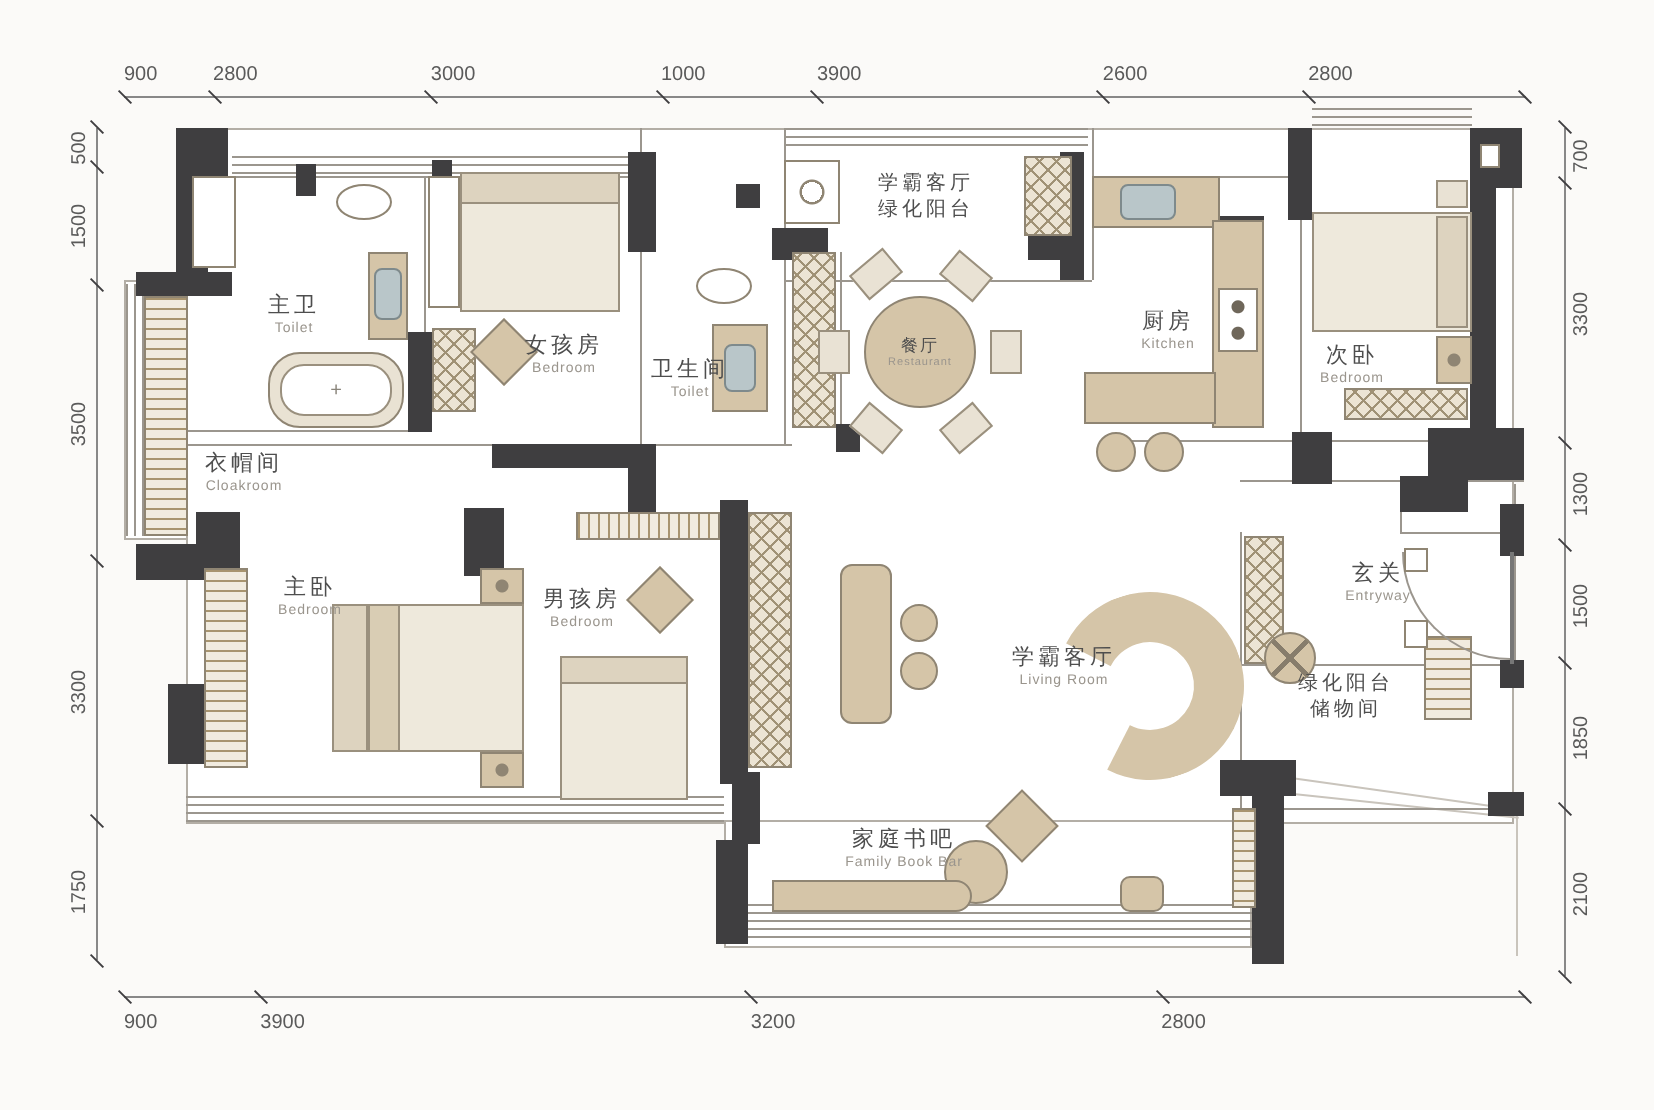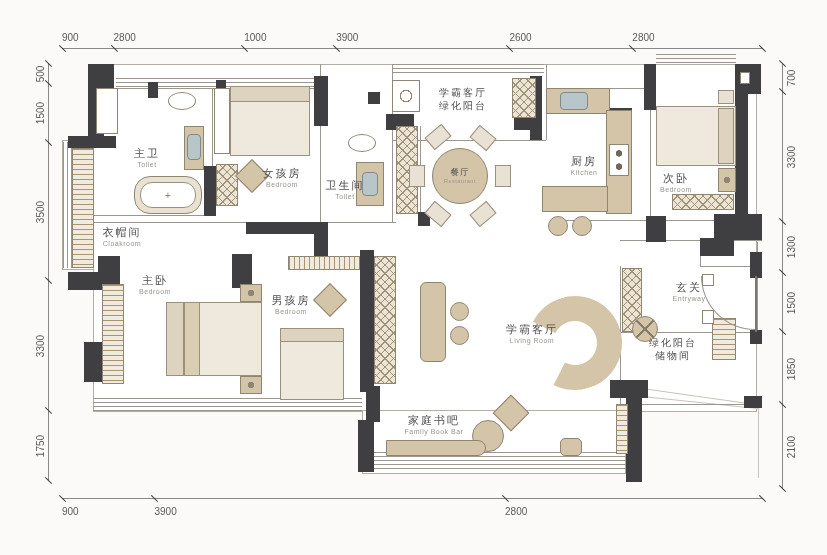--- a/index.html
+++ b/index.html
@@ -84,39 +84,45 @@
 
 <div id="page">
 
   <div class="dim dimh" style="left:62px;top:32px;width:701px;">
     <div class="seg" style="flex-grow: 900;">
         <span>900</span>
       </div>
     <div class="seg" style="flex-grow: 2800;">
         <span>2800</span>
       </div>
+    <div class="seg" style="flex-grow: 3000;">
+        <span>3000</span>
+      </div>
     <div class="seg" style="flex-grow: 1800;">
         <span>1000</span>
       </div>
     <div class="seg" style="flex-grow: 3900;">
         <span>3900</span>
       </div>
     <div class="seg" style="flex-grow: 2600;">
         <span>2600</span>
       </div>
     <div class="seg" style="flex-grow: 2800;">
         <span>2800</span>
       </div>
   </div>
   <div class="dim dimb" style="left:62px;top:498px;width:701px;">
     <div class="seg" style="flex-grow: 900;">
         <span>900</span>
       </div>
     <div class="seg" style="flex-grow: 3900;">
         <span>3900</span>
+      </div>
+    <div class="seg" style="flex-grow: 3200;">
+        <span>3200</span>
       </div>
     <div class="seg" style="flex-grow: 2800;">
         <span>2800</span>
       </div>
   </div>
   <div class="dim dimv diml" style="left:32px;top:64px;height:416px;">
     <div class="seg" style="flex-grow: 500;">
         <span>500</span>
       </div>
     <div class="seg" style="flex-grow: 1500;">
@@ -324,38 +330,38 @@
     <span class="en">Kitchen</span>
   </div>
   <div class="rlabel" style="left:676px;top:183px;">
     <span class="zh">次卧</span>
     <span class="en">Bedroom</span>
   </div>
   <div class="rlabel" style="left:122px;top:237px;">
     <span class="zh">衣帽间</span>
     <span class="en">Cloakroom</span>
   </div>
-  <div class="rlabel" style="left:155px;top:285px;text-align:center;">
+  <div class="rlabel" style="left:155px;top:299px;text-align:center;">
     <span class="zh">主卧</span>
     <span class="en">Bedroom</span>
   </div>
   <div class="rlabel" style="left:291px;top:305px;">
     <span class="zh">男孩房</span>
     <span class="en">Bedroom</span>
   </div>
   <div class="rlabel" style="left:532px;top:334px;">
     <span class="zh">学霸客厅</span>
     <span class="en">Living Room</span>
   </div>
   <div class="rlabel" style="left:689px;top:292px;">
     <span class="zh">玄关</span>
     <span class="en">Entryway</span>
   </div>
   <div class="rlabel two" style="left:673px;top:349px;">
     <span class="zh">绿化阳台</span>
     <span class="zh">储物间</span>
   </div>
-  <div class="rlabel" style="left:434px;top:425px;">
+  <div class="rlabel" style="left:452px;top:425px;">
     <span class="zh">家庭书吧</span>
     <span class="en">Family Book Bar</span>
   </div>
 
 </div>
 
 </body></html>

